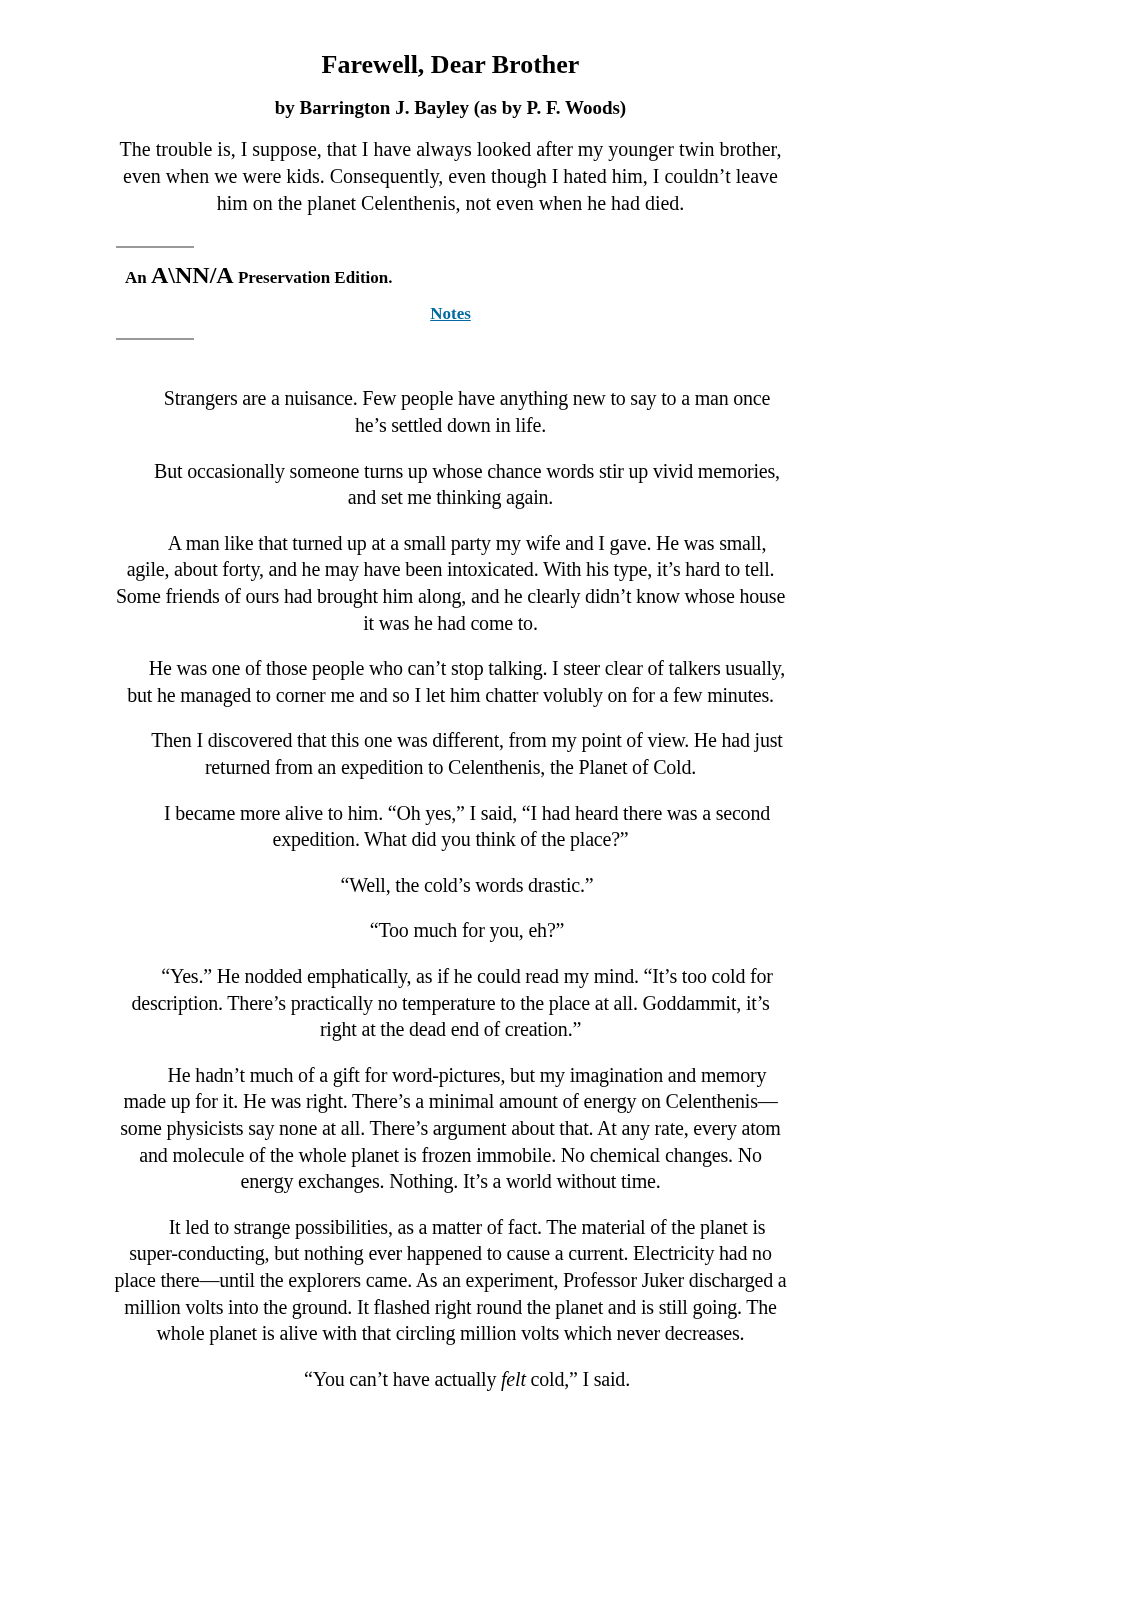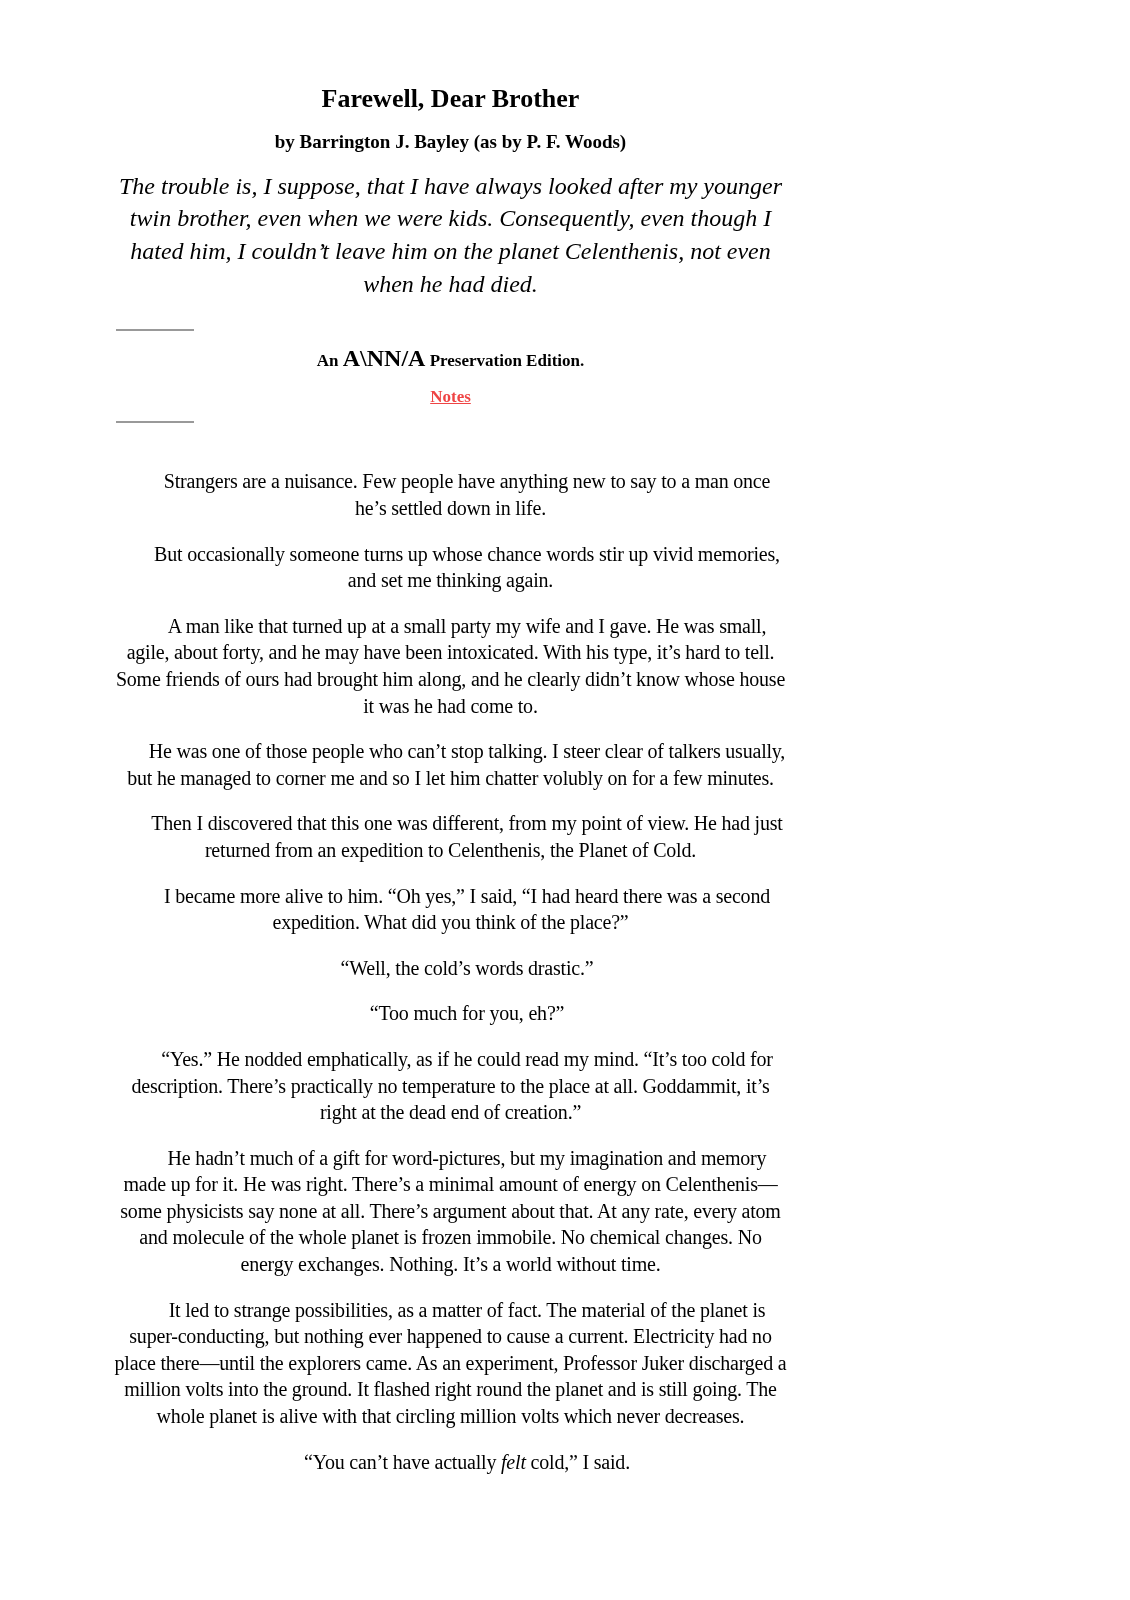--- a/index.html
+++ b/index.html
@@ -5,57 +5,55 @@
   html, body {
     margin: 0;
     padding: 0;
     background: #ffffff;
   }
   .page {
     position: relative;
     width: 900px;
     min-height: 1600px;
     box-sizing: border-box;
-    padding: 84px 112px 80px 113px;
+    padding: 50px 112px 80px 113px;
     font-family: "Liberation Serif", "DejaVu Serif", serif;
     color: #000000;
     background: #ffffff;
   }
   .title {
     font-size: 26px;
     font-weight: 700;
     text-align: center;
     line-height: 1.15;
     margin: 0 0 16px 0;
   }
   .byline {
     font-size: 19px;
     font-weight: 700;
     text-align: center;
     line-height: 1.25;
     margin: 16px 0 16px 0;
   }
   .intro {
-    font-size: 24px;
-    font-style: italic;
+    font-size: 20px;
     text-align: center;
     line-height: 1.36;
     margin: 10px 0 29px 0;
   }
   .rule {
     border: 0;
     height: 2px;
     background: #999999;
     width: 78px;
     margin: 0 0 0 3px;
   }
   .rule-top { margin-bottom: 11px; }
   .rule-bottom { margin-top: 13px; margin-bottom: 0; }
   .edition {
-    text-align: center;
     font-weight: 700;
     font-size: 17px;
     line-height: 1.3;
     margin: 12px;
   }
   .edition .brand { font-size: 24px; }
   .notes-line {
     text-align: center;
     margin: 3px 0 0 0;
     line-height: 1.3;
@@ -89,21 +87,21 @@
 
   <hr class="rule rule-top">
 
   <p class="edition">
     <span>An</span>
     <span class="brand">A\NN/A</span>
     <span>Preservation Edition.</span>
   </p>
 
   <p class="notes-line">
-    <a href="#" style="color: #ef4444;">Notes</a>
+    <a href="#" style="color: #0369a1;">Notes</a>
   </p>
 
   <hr class="rule rule-bottom">
 
   <div class="story-body" id="story-body">
       <p><span>Strangers are a nuisance. Few people have anything new to say to a man once he’s settled down in life.</span></p>
       <p><span>But occasionally someone turns up whose chance words stir up vivid memories, and set me thinking again.</span></p>
       <p><span>A man like that turned up at a small party my wife and I gave. He was small, agile, about forty, and he may have been intoxicated. With his type, it’s hard to tell. Some friends of ours had brought him along, and he clearly didn’t know whose house it was he had come to.</span></p>
       <p><span>He was one of those people who can’t stop talking. I steer clear of talkers usually, but he managed to corner me and so I let him chatter volubly on for a few minutes.</span></p>
       <p><span>Then I discovered that this one was different, from my point of view. He had just returned from an expedition to Celenthenis, the Planet of Cold.</span></p>

